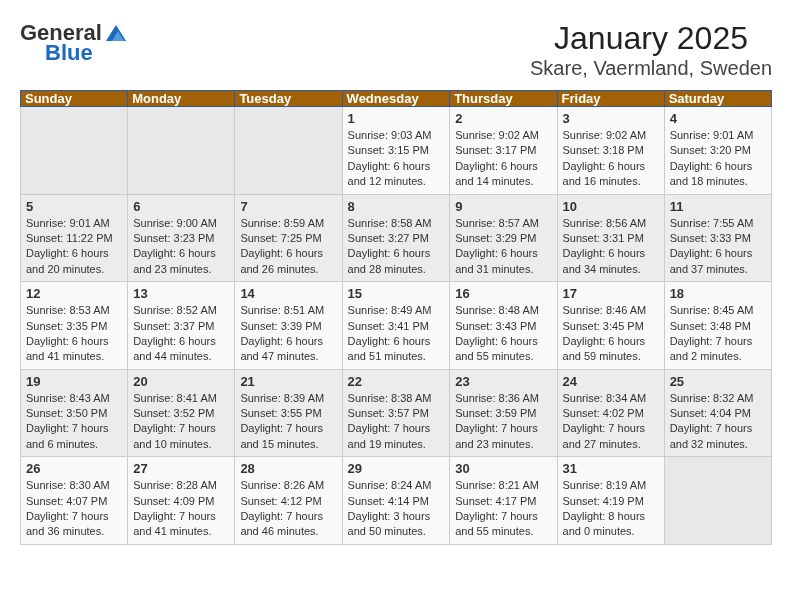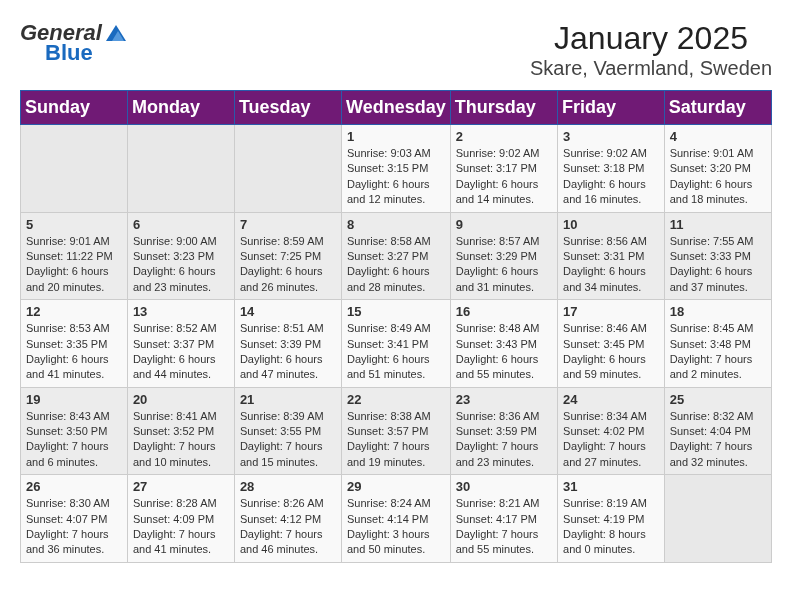--- a/index.html
+++ b/index.html
@@ -35,25 +35,25 @@
       font-size: 20px;
       font-weight: normal;
       color: #444;
     }
     .calendar {
       width: 100%;
       border-collapse: collapse;
       border: 1px solid #ccc;
     }
     .calendar th {
-      background: #701a75;
+      background: #a16207;
       color: #fff;
-      font-size: 18px;
+      font-size: 13px;
       font-weight: bold;
-      padding: 6px 4px;
+      padding: 0 4px;
       text-align: left;
       border: 1px solid #2a5aaa;
     }
     .calendar td {
       border: 1px solid #ccc;
       vertical-align: top;
       padding: 4px 5px;
       width: 108px;
       min-height: 80px;
       font-size: 11px;
@@ -79,21 +79,21 @@
     .empty-cell {
       background: #e8e8e8 !important;
     }
   </style>
 </head>
 <body>
 
 <div class="header">
   <div class="logo">
     <div>
-      <div style="display:flex; align-items:center;font-style:italic;">
+      <div style="display:flex; align-items:center;">
         <span class="logo-general" style="font-size:22px;font-weight:bold;color:#333;">General</span>
         <svg width="24" height="24" viewBox="0 0 24 24" style="margin-left:2px;">
           <polygon points="2,20 12,4 22,20" fill="#1a6abf"></polygon>
           <polygon points="8,20 14,10 20,20" fill="#5599dd"></polygon>
         </svg>
       </div>
       <span class="logo-blue" style="font-size:22px;font-weight:bold;color:#1a6abf;display:block;margin-top:-6px;margin-left:25px;">Blue</span>
     </div>
   </div>
   <div class="title-block">

